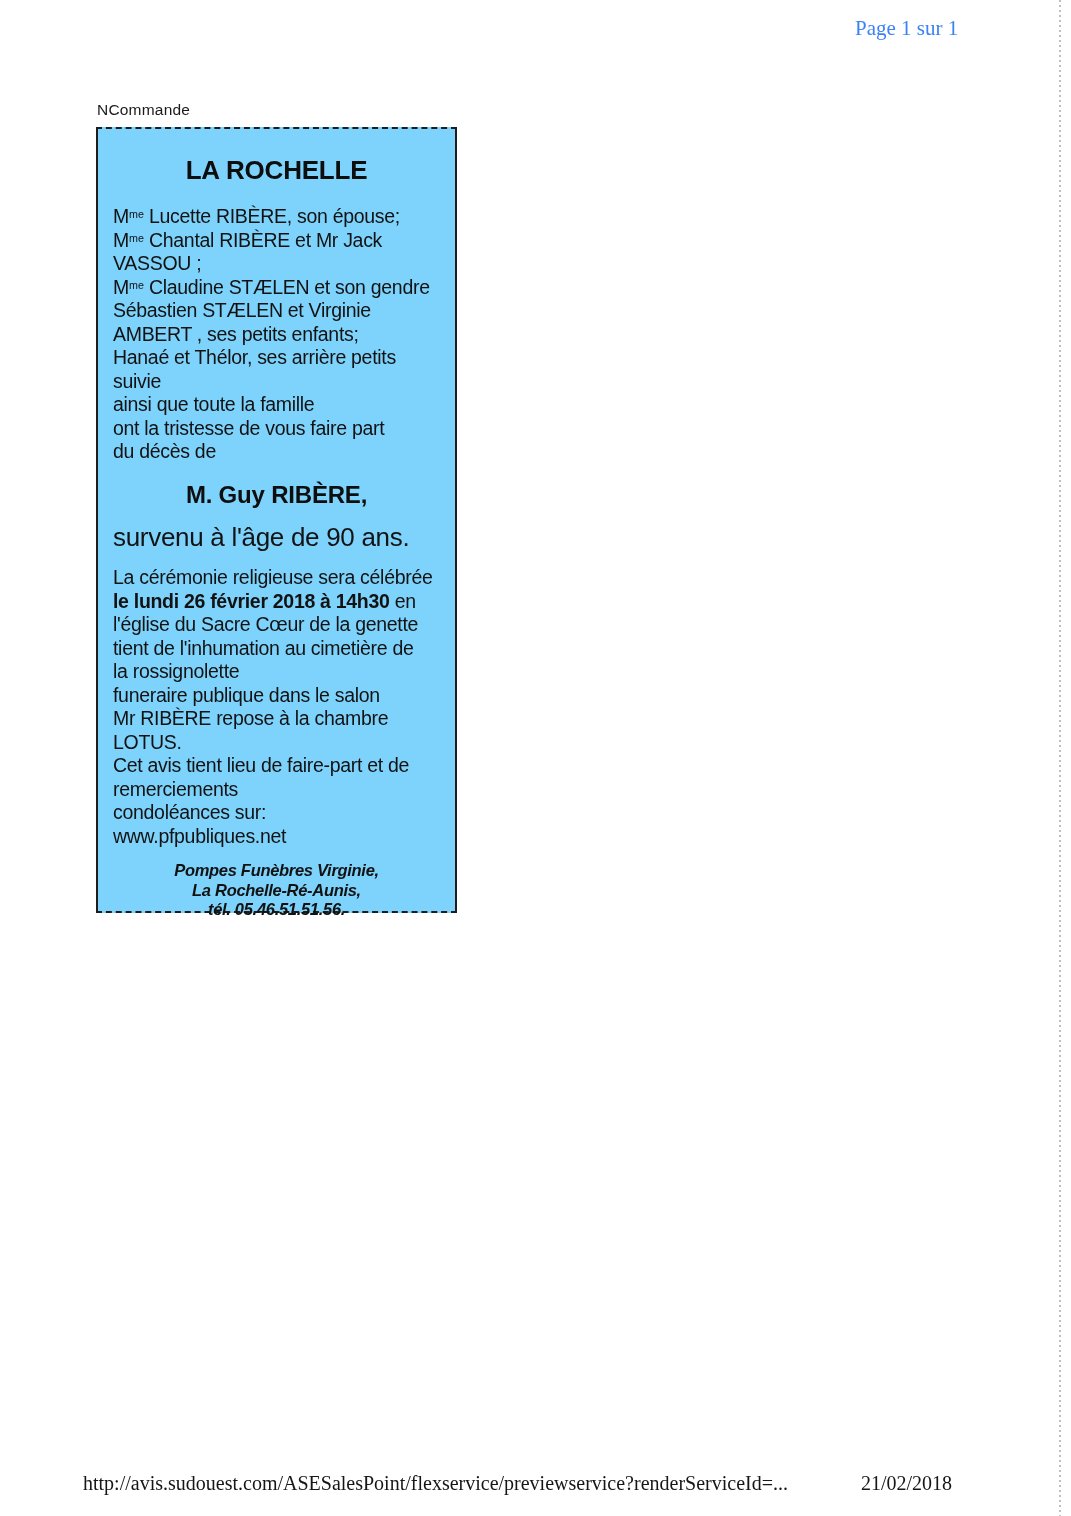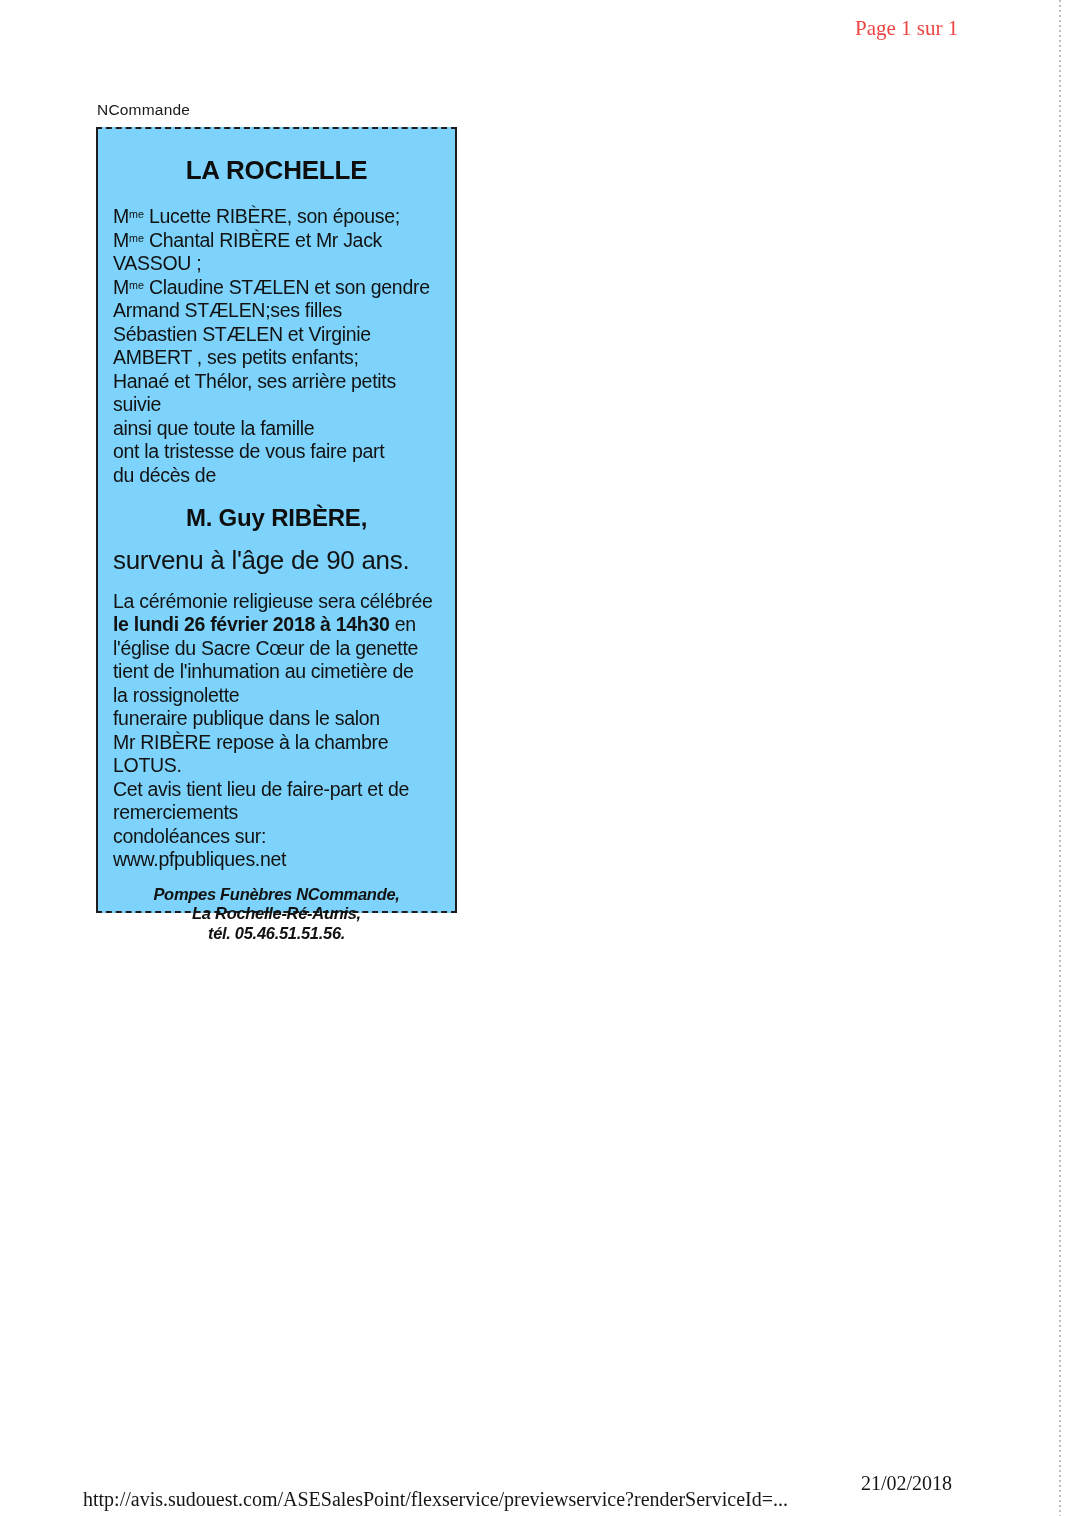--- a/index.html
+++ b/index.html
@@ -16,36 +16,36 @@
     overflow: hidden;
   }
 
   
   .page-header {
     position: absolute;
     top: 16px;
     left: 855px;
     font-family: "Liberation Serif", serif;
     font-size: 21px;
-    color: #ef4444;
+    color: #3b82f6;
     white-space: nowrap;
   }
   .page-footer {
     position: absolute;
     top: 1472px;
     left: 0;
     width: 100%;
     font-family: "Liberation Serif", serif;
     font-size: 20px;
     color: #161616;
   }
   .footer-url {
     position: absolute;
     left: 83px;
-    top: 16px;
+    top: 0;
     white-space: nowrap;
   }
   .footer-date {
     position: absolute;
     left: 861px;
     top: 0;
     white-space: nowrap;
   }
 
   
@@ -145,21 +145,20 @@
 
 <div class="notice-box">
 
   <h1 class="city-title">LA ROCHELLE</h1>
 
   <div class="lines family-lines">
       <div class="line">M<sup>me</sup> Lucette RIBÈRE, son épouse;</div>
       <div class="line">M<sup>me</sup> Chantal RIBÈRE et Mr Jack</div>
       <div class="line">VASSOU ;</div>
       <div class="line">M<sup>me</sup> Claudine STÆLEN et son gendre</div>
-      <div class="line">Armand STÆLEN;ses filles</div>
       <div class="line">Sébastien STÆLEN et Virginie</div>
       <div class="line">AMBERT , ses petits enfants;</div>
       <div class="line">Hanaé et Thélor, ses arrière petits</div>
       <div class="line">suivie</div>
       <div class="line">ainsi que toute la famille</div>
       <div class="line">ont la tristesse de vous faire part</div>
       <div class="line">du décès de</div>
     </div>
 
   <h2 class="deceased-name">M. Guy RIBÈRE,</h2>
@@ -175,21 +174,21 @@
       <div class="line">funeraire publique dans le salon</div>
       <div class="line">Mr RIBÈRE repose à la chambre</div>
       <div class="line">LOTUS.</div>
       <div class="line">Cet avis tient lieu de faire-part et de</div>
       <div class="line">remerciements</div>
       <div class="line">condoléances sur:</div>
       <div class="line">www.pfpubliques.net</div>
     </div>
 
   <div class="lines funeral-home">
-      <div class="line">Pompes Funèbres NCommande,</div>
+      <div class="line">Pompes Funèbres Virginie,</div>
       <div class="line">La Rochelle-Ré-Aunis,</div>
       <div class="line">tél. 05.46.51.51.56.</div>
     </div>
 </div>
 
 <div class="page-footer">
   <span class="footer-url">http://avis.sudouest.com/ASESalesPoint/flexservice/previewservice?renderServiceId=...</span>
   <span class="footer-date">21/02/2018</span>
 </div>
 

